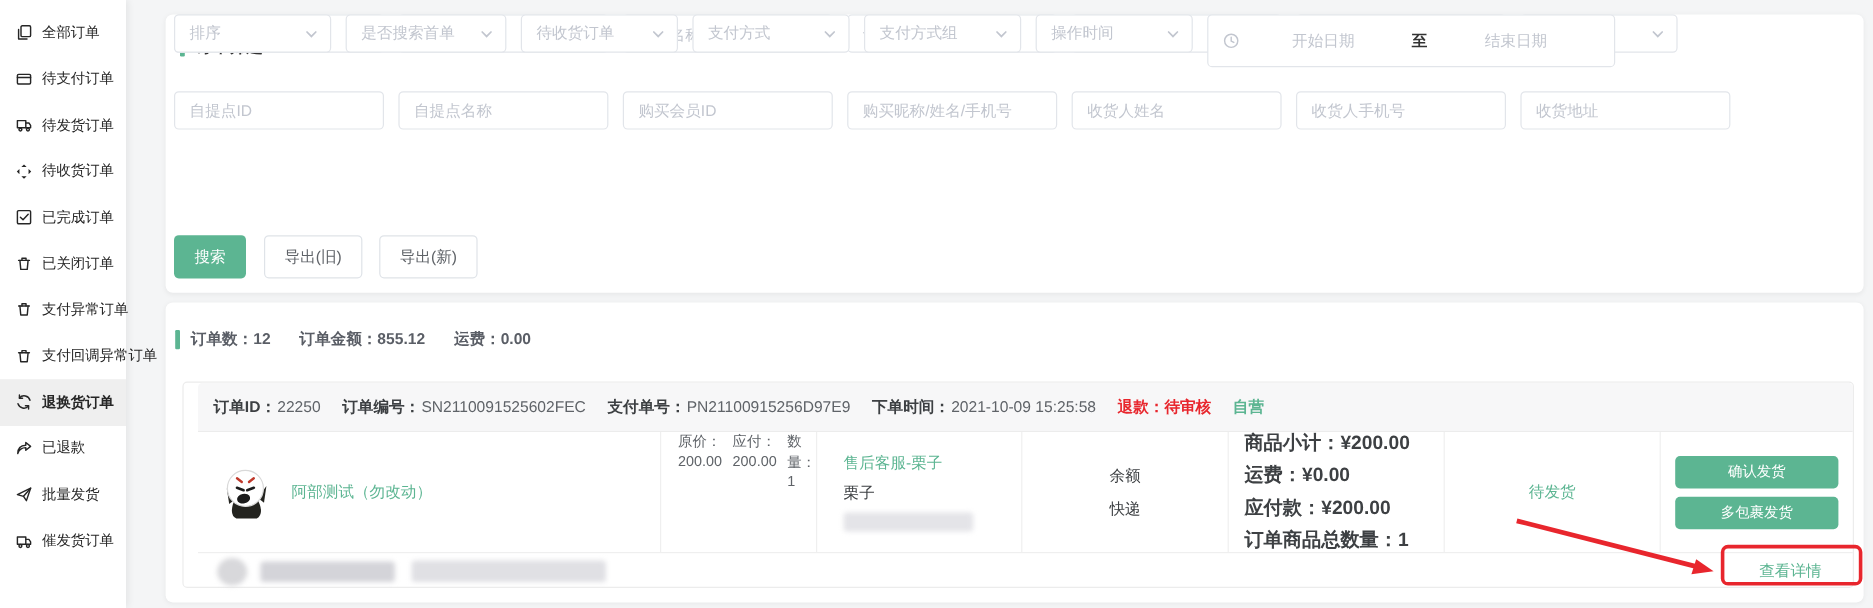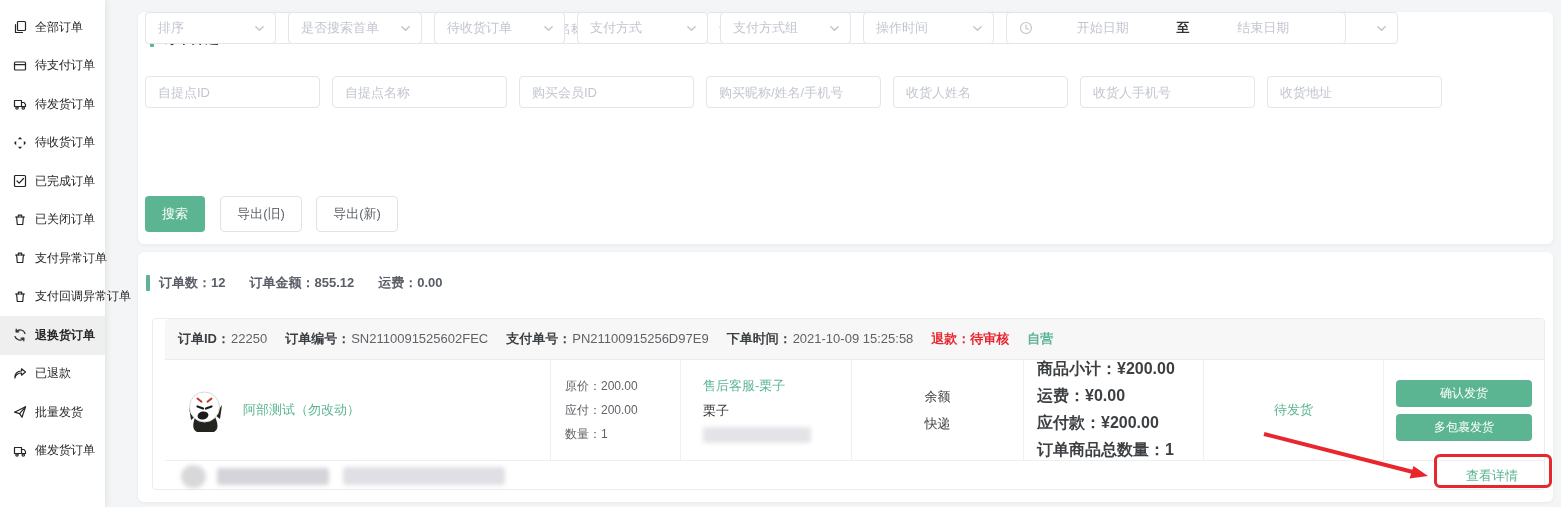--- a/index.html
+++ b/index.html
@@ -29,21 +29,21 @@
   .f-row1{top:64px;}　.f-row2{top:106px;}　.f-row3{top:148px;}
   .f-input{width:175px;height:32px;box-sizing:border-box;border:1px solid #e2e5ea;border-radius:4px;
     padding:0 12px;font-size:13px;color:#333;outline:none;background:#fff;
     font-family:"Liberation Sans","DejaVu Sans",sans-serif;}
   .f-input::placeholder{color:#c2c6cf;}
   .f-select{width:131px;height:32px;box-sizing:border-box;border:1px solid #e2e5ea;border-radius:4px;
     display:flex;align-items:center;justify-content:space-between;padding:0 10px 0 12px;
     font-size:13px;color:#c2c6cf;background:#fff;cursor:pointer;}
   .f-select.wide{width:134px;}
   .f-select svg{width:11px;height:11px;stroke:#c2c6cf;fill:none;stroke-width:1.6;stroke-linecap:round;}
-  .f-date{width:340px;height:32px;box-sizing:border-box;border:1px solid #e2e5ea;border-radius:4px;
+  .f-date{width:340px;height:44px;box-sizing:border-box;border:1px solid #e2e5ea;border-radius:4px;
     display:flex;align-items:center;padding:0 12px;font-size:13px;background:#fff;cursor:pointer;}
   .f-date .half{flex:1;text-align:center;color:#c2c6cf;}
   .f-date .to{color:#333;font-weight:bold;padding:0 4px;}
   .f-date svg{width:14px;height:14px;stroke:#c2c6cf;fill:none;stroke-width:1.2;stroke-linecap:round;}
   .f-buttons{position:absolute;left:7px;top:184px;display:flex;align-items:center;}
   .btn-search{width:60px;height:36px;background:#5cb592;color:#fff;border:none;border-radius:4px;
     font-size:13px;cursor:pointer;font-family:inherit;}
   .btn-plain{width:82px;height:36px;background:#fff;color:#5f6368;border:1px solid #dfe3e8;
     border-radius:4px;font-size:13px;cursor:pointer;font-family:inherit;}
   .btn-plain.b1{margin-left:15px;} .btn-plain.b2{margin-left:14px;}
@@ -59,21 +59,21 @@
   .t-header .m-label{font-weight:bold;color:#3d4043;}
   .t-header .m-value{color:#5f6368;margin-left:1px;}
   .t-header .refund{color:#e8262d;font-weight:bold;}
   .t-header .tag{color:#5cb592;font-weight:bold;}
   .t-body{display:flex;height:100px;}
   .cell{box-sizing:border-box;border-left:1px solid #efefef;height:100px;}
   .cell.first{border-left:none;}
   .c-product{width:385px;display:flex;align-items:center;gap:14px;padding-left:16px;}
   .c-product .pname{font-size:13px;color:#5cb592;cursor:pointer;}
   .avatar{width:48px;height:48px;flex:0 0 48px;}
-  .c-price{width:130px;display:flex;flex-direction:column;justify-content:center;gap:7px;
+  .c-price{width:130px;display:flex;justify-content:center;gap:7px;
     padding-left:14px;font-size:12px;color:#5f6368;}
   .c-service{width:171px;display:flex;flex-direction:column;justify-content:center;gap:7px;padding-left:22px;}
   .c-service .rep{font-size:13px;font-weight:normal;color:#5cb592;}
   .c-service .nm{font-size:13px;color:#3d4043;}
   .c-pay{width:172px;display:flex;flex-direction:column;align-items:center;justify-content:center;
     gap:9px;font-size:13px;color:#3d4043;}
   .c-totals{width:180px;display:flex;flex-direction:column;justify-content:center;gap:6px;
     padding-left:13px;font-size:16px;color:#3d4043;font-weight:bold;}
   .c-status{width:180px;display:flex;align-items:center;justify-content:center;
     font-size:13px;color:#5cb592;}

